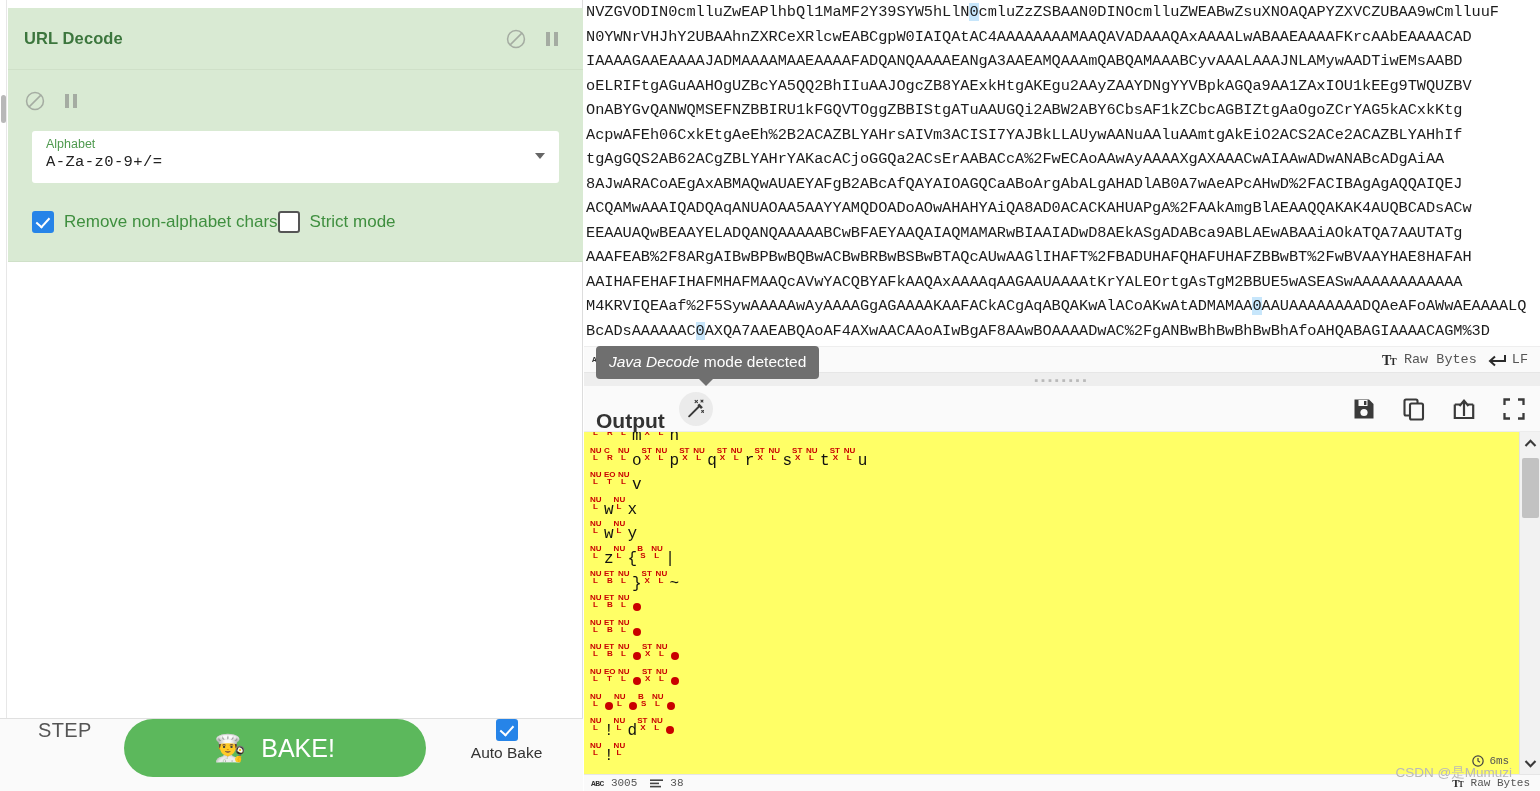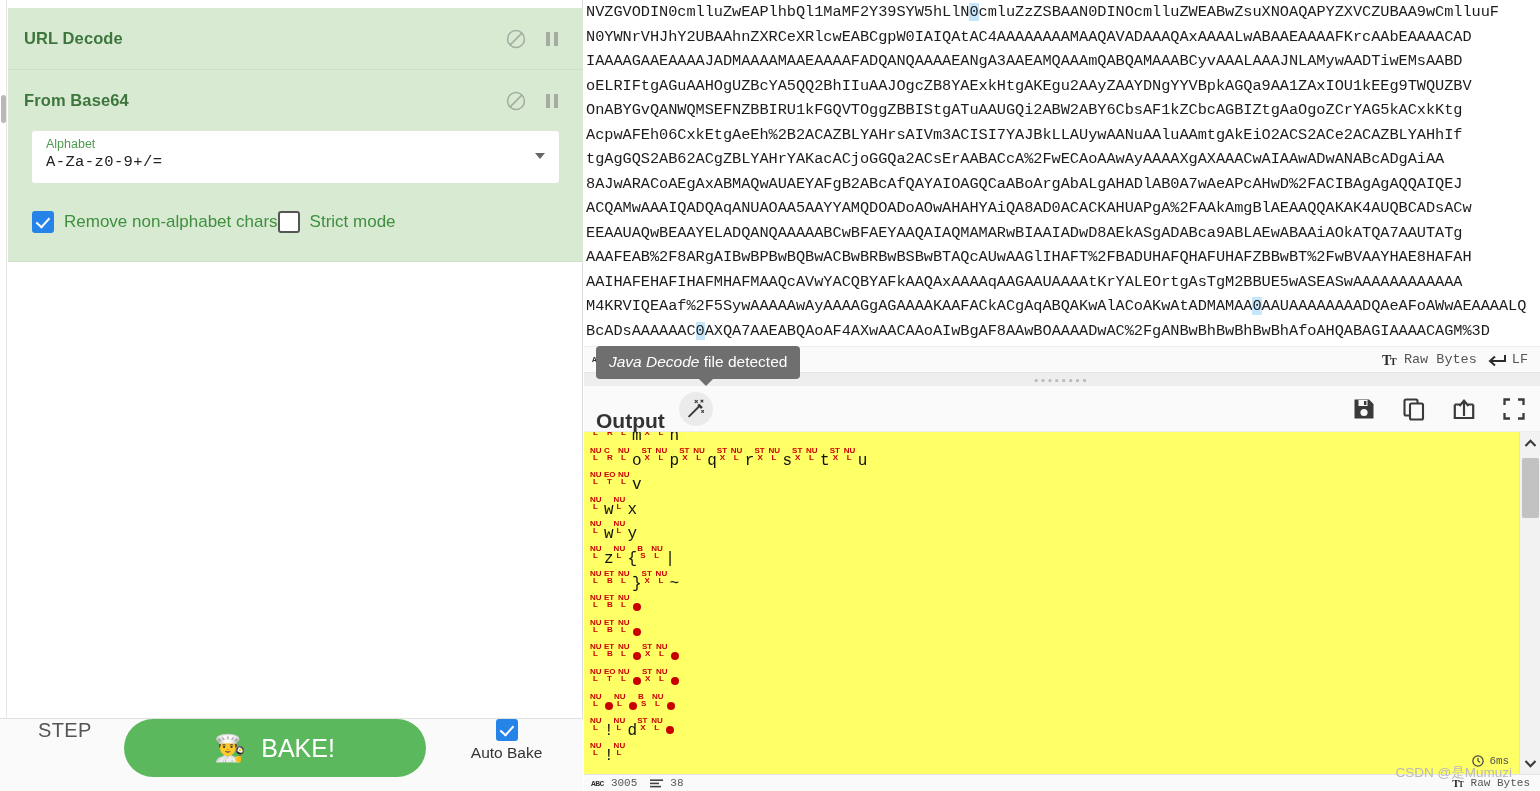--- a/index.html
+++ b/index.html
@@ -315,21 +315,20 @@
                   <rect x="3" y="3" width="4" height="14" fill="#7b7b7b"></rect>
                   <rect x="11" y="3" width="4" height="14" fill="#7b7b7b"></rect>
                 </svg>
             </span>
           </div>
         </div>
       </div>
 
       <div class="op">
         <div class="op-head">
-          <div class="op-title">From Base64</div>
           <div class="op-icons">
             <span class="icon-btn">
               <svg width="22" height="22" viewBox="0 0 24 24">
                   <circle cx="12" cy="12" r="9.2" fill="none" stroke="#7b7b7b" stroke-width="1.7"></circle>
                   <line x1="5.6" y1="18.4" x2="18.4" y2="5.6" stroke="#7b7b7b" stroke-width="1.7"></line>
                 </svg>
             </span>
             <span class="icon-btn">
               <svg width="18" height="20" viewBox="0 0 18 20">
                   <rect x="3" y="3" width="4" height="14" fill="#7b7b7b"></rect>
@@ -478,21 +477,21 @@
               <polyline points="2.5,8 2.5,2.5 8,2.5"></polyline>
               <polyline points="16,2.5 21.5,2.5 21.5,8"></polyline>
               <polyline points="21.5,16 21.5,21.5 16,21.5"></polyline>
               <polyline points="8,21.5 2.5,21.5 2.5,16"></polyline>
             </svg>
         </span>
       </div>
     </div>
 
     <div id="magic-tooltip">
-      <em>Java Decode</em><span> file detected</span>
+      <em>Java Decode</em><span> mode detected</span>
     </div>
 
     <div id="output-area">
       <div id="output-text"><div><span class="cc" title="NUL"><i class="b">L</i></span><span class="cc" title="CR"><i class="b">R</i></span><span class="cc" title="NUL"><i class="b">L</i></span><span>m</span><span class="cc" title="STX"><i class="b">X</i></span><span class="cc" title="NUL"><i class="b">L</i></span><span>n</span></div><div><span class="cc" title="NUL"><i class="a">NU</i><i class="b">L</i></span><span class="cc" title="CR"><i class="a">C</i><i class="b">R</i></span><span class="cc" title="NUL"><i class="a">NU</i><i class="b">L</i></span><span>o</span><span class="cc" title="STX"><i class="a">ST</i><i class="b">X</i></span><span class="cc" title="NUL"><i class="a">NU</i><i class="b">L</i></span><span>p</span><span class="cc" title="STX"><i class="a">ST</i><i class="b">X</i></span><span class="cc" title="NUL"><i class="a">NU</i><i class="b">L</i></span><span>q</span><span class="cc" title="STX"><i class="a">ST</i><i class="b">X</i></span><span class="cc" title="NUL"><i class="a">NU</i><i class="b">L</i></span><span>r</span><span class="cc" title="STX"><i class="a">ST</i><i class="b">X</i></span><span class="cc" title="NUL"><i class="a">NU</i><i class="b">L</i></span><span>s</span><span class="cc" title="STX"><i class="a">ST</i><i class="b">X</i></span><span class="cc" title="NUL"><i class="a">NU</i><i class="b">L</i></span><span>t</span><span class="cc" title="STX"><i class="a">ST</i><i class="b">X</i></span><span class="cc" title="NUL"><i class="a">NU</i><i class="b">L</i></span><span>u</span></div><div><span class="cc" title="NUL"><i class="a">NU</i><i class="b">L</i></span><span class="cc" title="EOT"><i class="a">EO</i><i class="b">T</i></span><span class="cc" title="NUL"><i class="a">NU</i><i class="b">L</i></span><span>v</span></div><div><span class="cc" title="NUL"><i class="a">NU</i><i class="b">L</i></span><span>w</span><span class="cc" title="NUL"><i class="a">NU</i><i class="b">L</i></span><span>x</span></div><div><span class="cc" title="NUL"><i class="a">NU</i><i class="b">L</i></span><span>w</span><span class="cc" title="NUL"><i class="a">NU</i><i class="b">L</i></span><span>y</span></div><div><span class="cc" title="NUL"><i class="a">NU</i><i class="b">L</i></span><span>z</span><span class="cc" title="NUL"><i class="a">NU</i><i class="b">L</i></span><span>{</span><span class="cc" title="BS"><i class="a">B</i><i class="b">S</i></span><span class="cc" title="NUL"><i class="a">NU</i><i class="b">L</i></span><span>|</span></div><div><span class="cc" title="NUL"><i class="a">NU</i><i class="b">L</i></span><span class="cc" title="ETB"><i class="a">ET</i><i class="b">B</i></span><span class="cc" title="NUL"><i class="a">NU</i><i class="b">L</i></span><span>}</span><span class="cc" title="STX"><i class="a">ST</i><i class="b">X</i></span><span class="cc" title="NUL"><i class="a">NU</i><i class="b">L</i></span><span>~</span></div><div><span class="cc" title="NUL"><i class="a">NU</i><i class="b">L</i></span><span class="cc" title="ETB"><i class="a">ET</i><i class="b">B</i></span><span class="cc" title="NUL"><i class="a">NU</i><i class="b">L</i></span><span class="dot"></span></div><div><span class="cc" title="NUL"><i class="a">NU</i><i class="b">L</i></span><span class="cc" title="ETB"><i class="a">ET</i><i class="b">B</i></span><span class="cc" title="NUL"><i class="a">NU</i><i class="b">L</i></span><span class="dot"></span></div><div><span class="cc" title="NUL"><i class="a">NU</i><i class="b">L</i></span><span class="cc" title="ETB"><i class="a">ET</i><i class="b">B</i></span><span class="cc" title="NUL"><i class="a">NU</i><i class="b">L</i></span><span class="dot"></span><span class="cc" title="STX"><i class="a">ST</i><i class="b">X</i></span><span class="cc" title="NUL"><i class="a">NU</i><i class="b">L</i></span><span class="dot"></span></div><div><span class="cc" title="NUL"><i class="a">NU</i><i class="b">L</i></span><span class="cc" title="EOT"><i class="a">EO</i><i class="b">T</i></span><span class="cc" title="NUL"><i class="a">NU</i><i class="b">L</i></span><span class="dot"></span><span class="cc" title="STX"><i class="a">ST</i><i class="b">X</i></span><span class="cc" title="NUL"><i class="a">NU</i><i class="b">L</i></span><span class="dot"></span></div><div><span class="cc" title="NUL"><i class="a">NU</i><i class="b">L</i></span><span class="dot"></span><span class="cc" title="NUL"><i class="a">NU</i><i class="b">L</i></span><span class="dot"></span><span class="cc" title="BS"><i class="a">B</i><i class="b">S</i></span><span class="cc" title="NUL"><i class="a">NU</i><i class="b">L</i></span><span class="dot"></span></div><div><span class="cc" title="NUL"><i class="a">NU</i><i class="b">L</i></span><span>!</span><span class="cc" title="NUL"><i class="a">NU</i><i class="b">L</i></span><span>d</span><span class="cc" title="STX"><i class="a">ST</i><i class="b">X</i></span><span class="cc" title="NUL"><i class="a">NU</i><i class="b">L</i></span><span class="dot"></span></div><div><span class="cc" title="NUL"><i class="a">NU</i><i class="b">L</i></span><span>!</span><span class="cc" title="NUL"><i class="a">NU</i><i class="b">L</i></span></div></div>
       <div id="output-vscroll">
         <div class="sb-arrow" style="top:0">
           <svg width="13" height="9" viewBox="0 0 13 9">
               <polyline points="1.5,7 6.5,1.8 11.5,7" fill="none" stroke="#3a3a3a" stroke-width="2.1"></polyline>
             </svg>
         </div>

